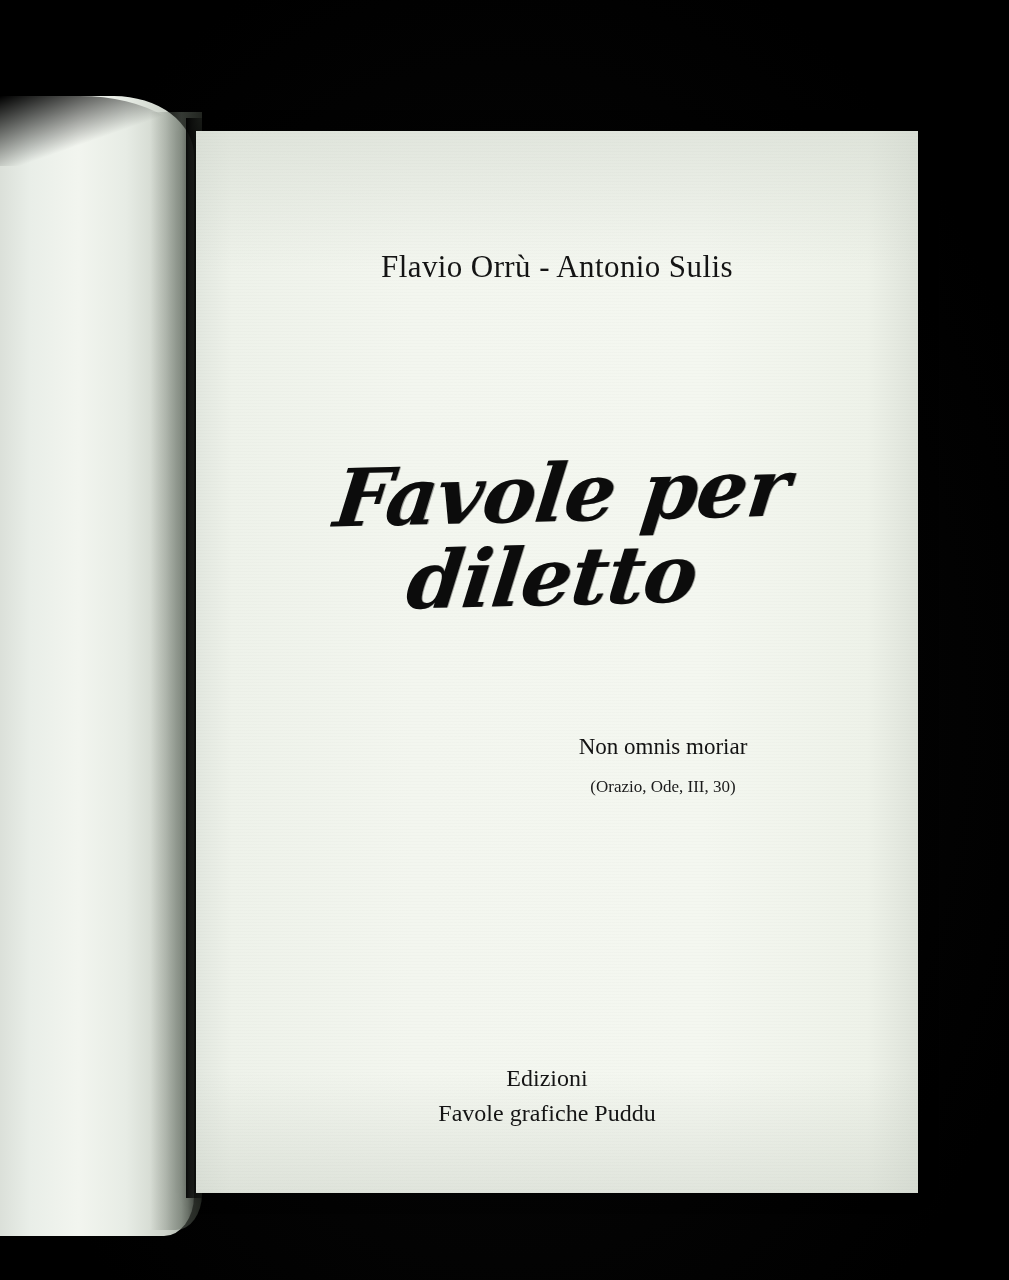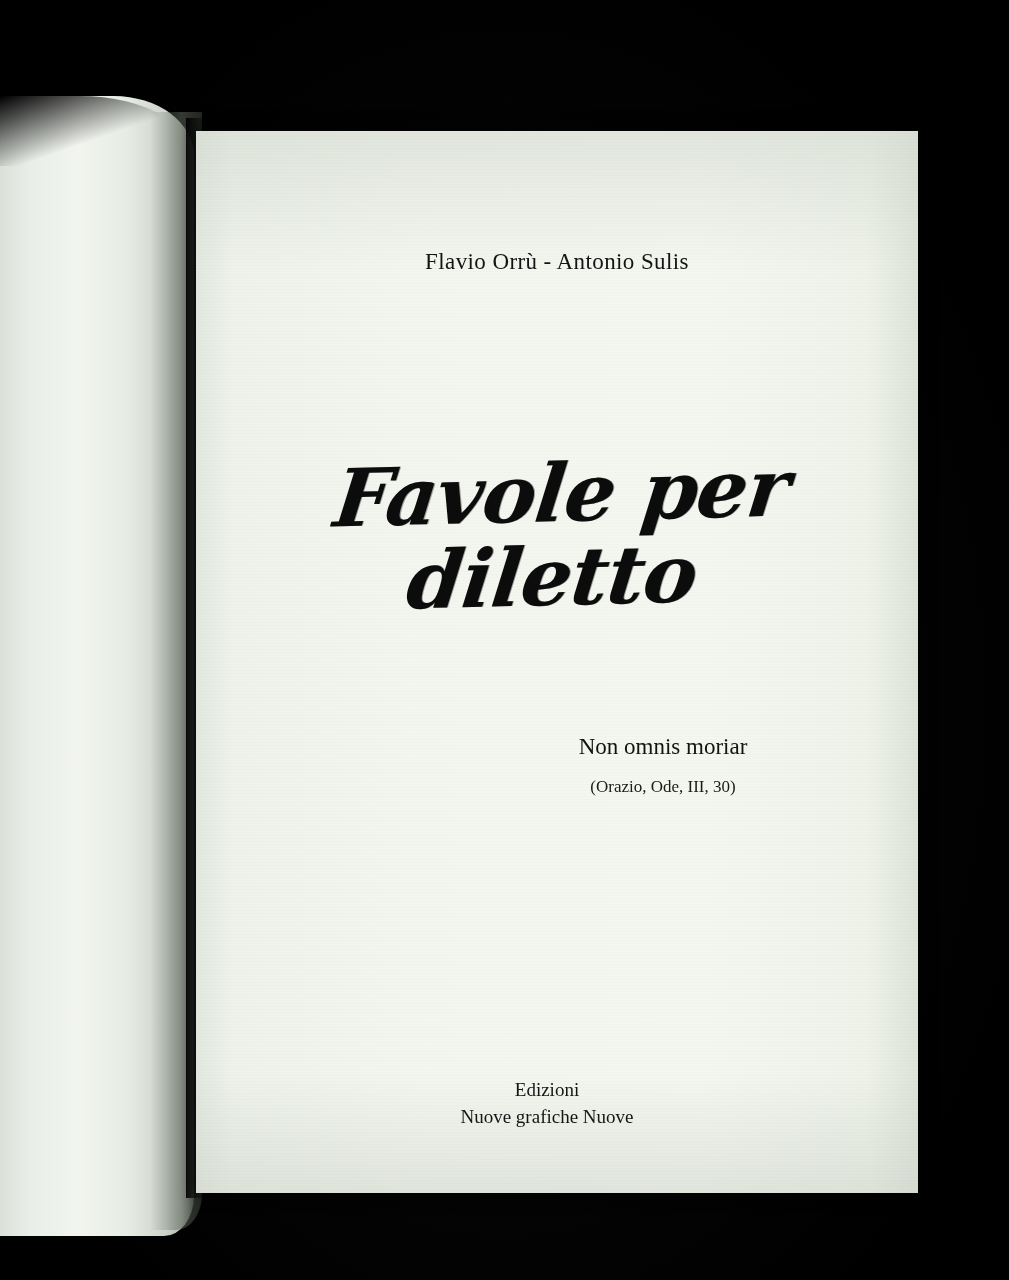--- a/index.html
+++ b/index.html
@@ -104,21 +104,21 @@
     inset: 0;
     text-align: center;
     color: #111111;
   }
 
   .authors {
     position: absolute;
     top: 118px;
     left: 0;
     right: 0;
-    font-size: 23px;
+    font-size: 31px;
     letter-spacing: 0.4px;
     color: #141414;
   }
 
   .title-script {
     position: absolute;
     top: 320px;
     left: 0;
     right: 0;
     font-family: "DejaVu Serif", serif;
@@ -151,21 +151,21 @@
 
   .imprint {
     position: absolute;
     bottom: 62px;
     left: 0;
     right: 0;
     padding-right: 20px;
     line-height: 1.45;
   }
   .imprint div {
-    font-size: 19px;
+    font-size: 24px;
     color: #151515;
   }
 
   
   .grain {
     position: absolute;
     inset: 0;
     background-image:
       repeating-linear-gradient(0deg, rgba(0,0,0,0.012) 0 1px, rgba(255,255,255,0) 1px 3px);
     pointer-events: none;
@@ -192,17 +192,17 @@
 
       <div class="title-script">Favole per diletto</div>
 
       <div class="epigraph">
         <div class="epigraph-line">Non omnis moriar</div>
         <div class="epigraph-source">(Orazio, Ode, III, 30)</div>
       </div>
 
       <div class="imprint">
         <div>Edizioni</div>
-        <div>Nuove grafiche Nuove</div>
+        <div>Favole grafiche Puddu</div>
       </div>
     </div>
   </div>
 </div>
 
 </body></html>

